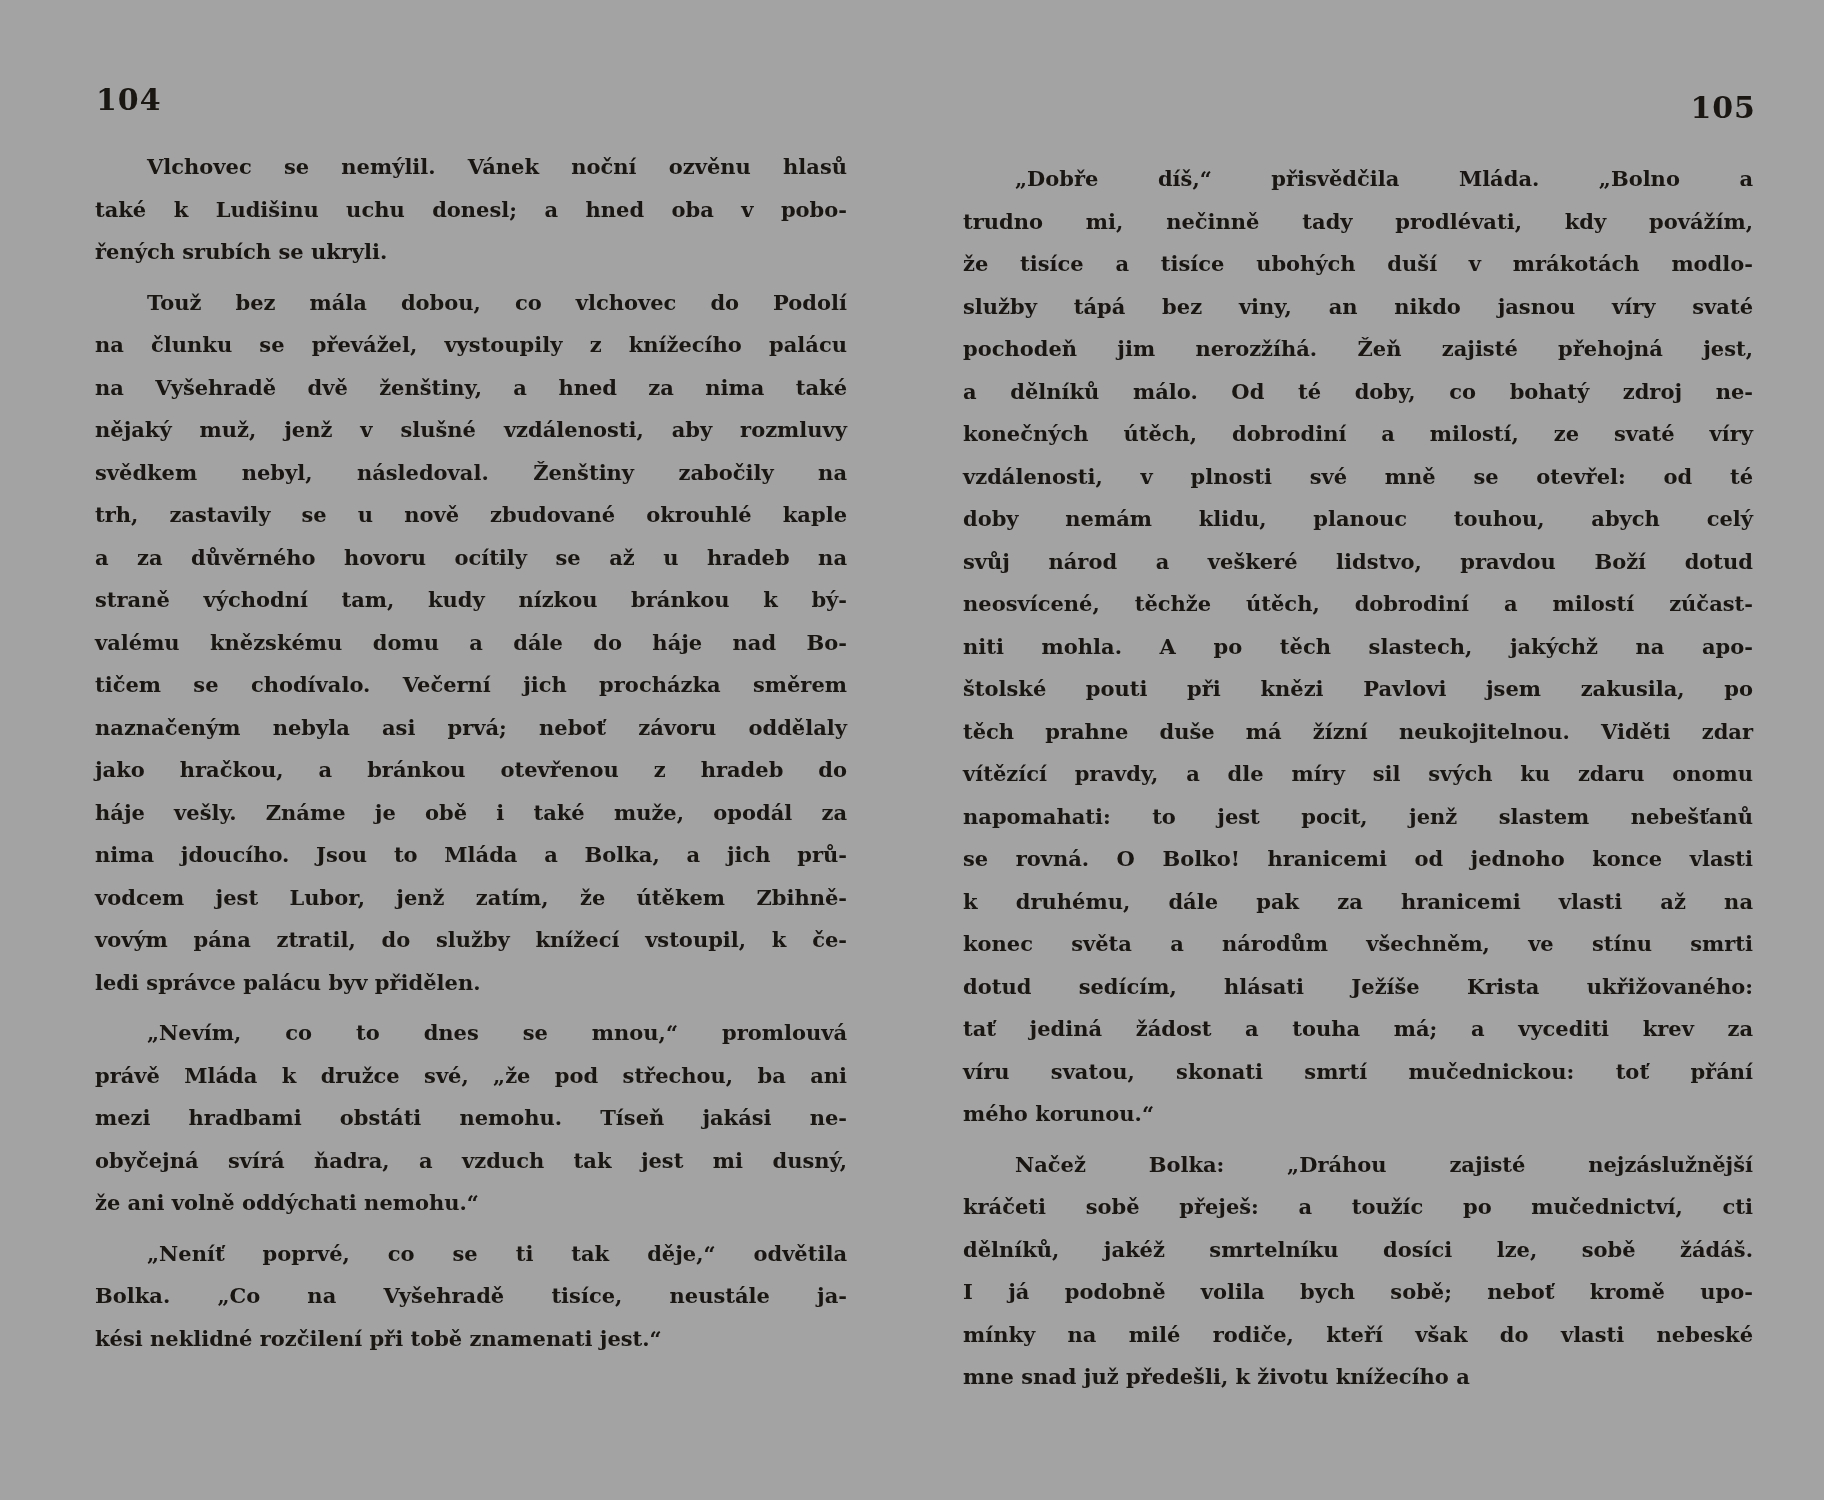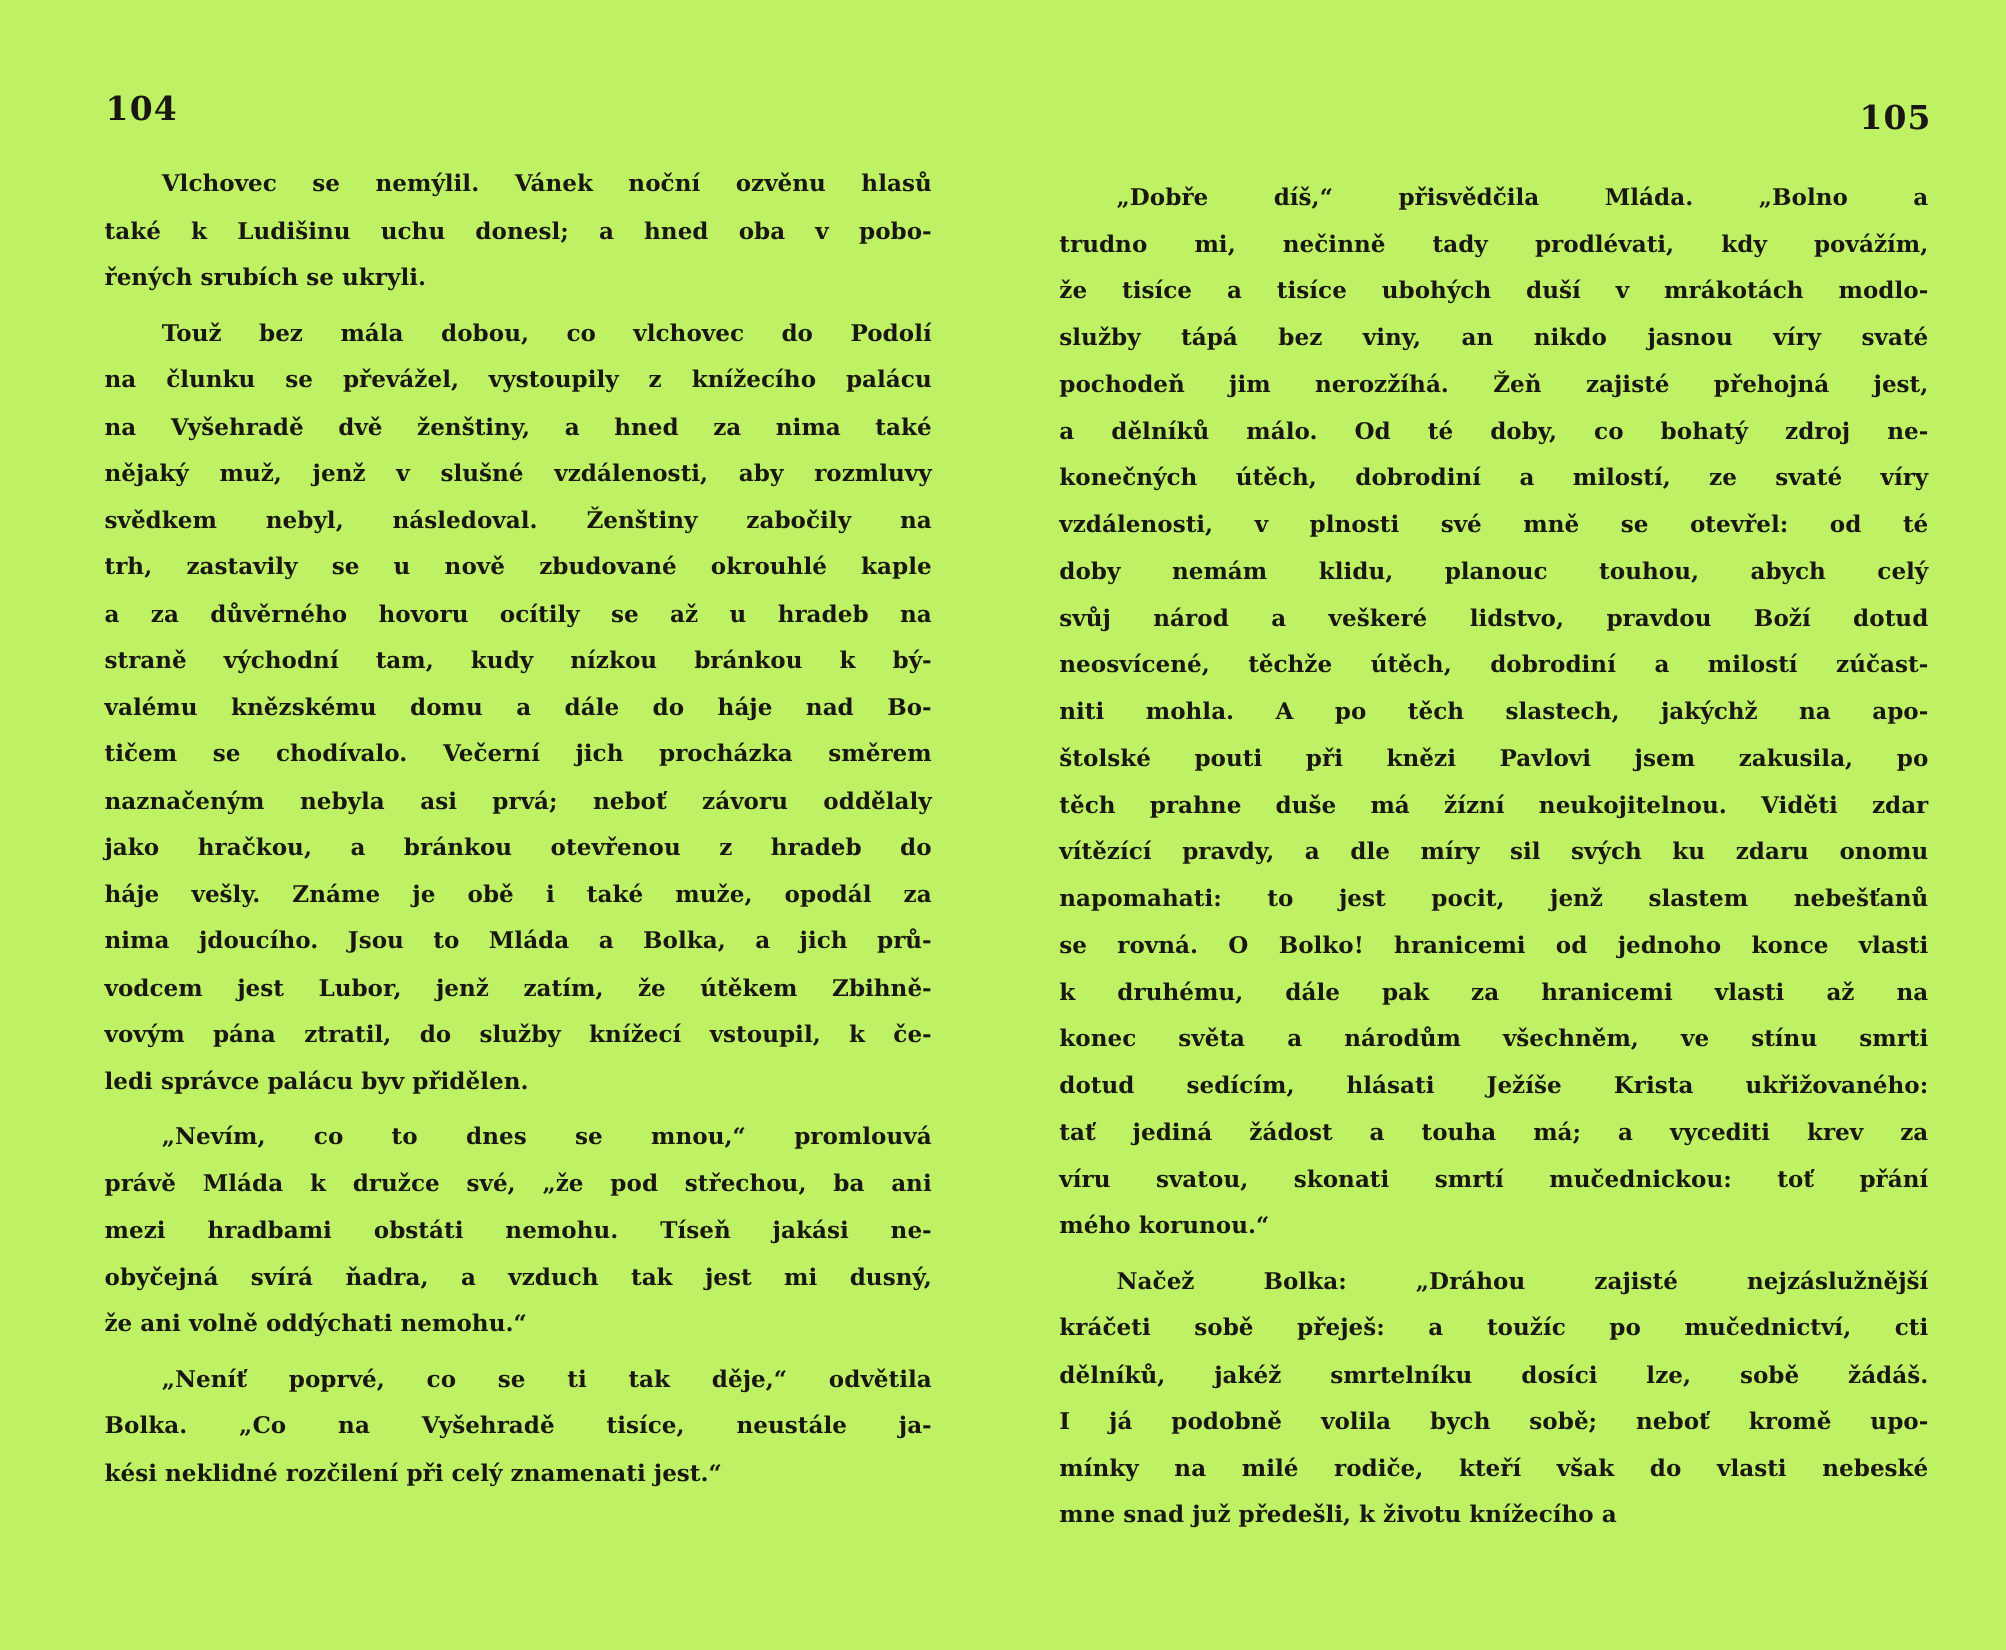--- a/index.html
+++ b/index.html
@@ -4,21 +4,21 @@
 <style>
   html, body {
     margin: 0;
     padding: 0;
     background: #fbfbf9;
   }
   .book {
     position: relative;
     width: 1824px;
     height: 1500px;
-    background: #bef264;
+    background: #a3a3a3;
     font-family: "DejaVu Serif", serif;
     color: #1a1713;
     overflow: hidden;
   }
   .page {
     position: absolute;
     top: 0;
     height: 100%;
   }
   .page.left  { left: 0;      width: 912px; }
@@ -84,21 +84,21 @@
         <div class="para">
           <div class="line first">„Nevím, co to dnes se mnou,“ promlouvá</div>
           <div class="line">právě Mláda k družce své, „že pod střechou, ba ani</div>
           <div class="line">mezi hradbami obstáti nemohu. Tíseň jakási ne-</div>
           <div class="line">obyčejná svírá ňadra, a vzduch tak jest mi dusný,</div>
           <div class="line last">že ani volně oddýchati nemohu.“</div>
         </div>
         <div class="para">
           <div class="line first">„Neníť poprvé, co se ti tak děje,“ odvětila</div>
           <div class="line">Bolka. „Co na Vyšehradě tisíce, neustále ja-</div>
-          <div class="line last">kési neklidné rozčilení při celý znamenati jest.“</div>
+          <div class="line last">kési neklidné rozčilení při tobě znamenati jest.“</div>
         </div>
       </div>
   </div>
 
   <div class="page right">
     <div class="page-number">105</div>
     <div class="text-block">
         <div class="para">
           <div class="line first">„Dobře díš,“ přisvědčila Mláda. „Bolno a</div>
           <div class="line">trudno mi, nečinně tady prodlévati, kdy povážím,</div>

